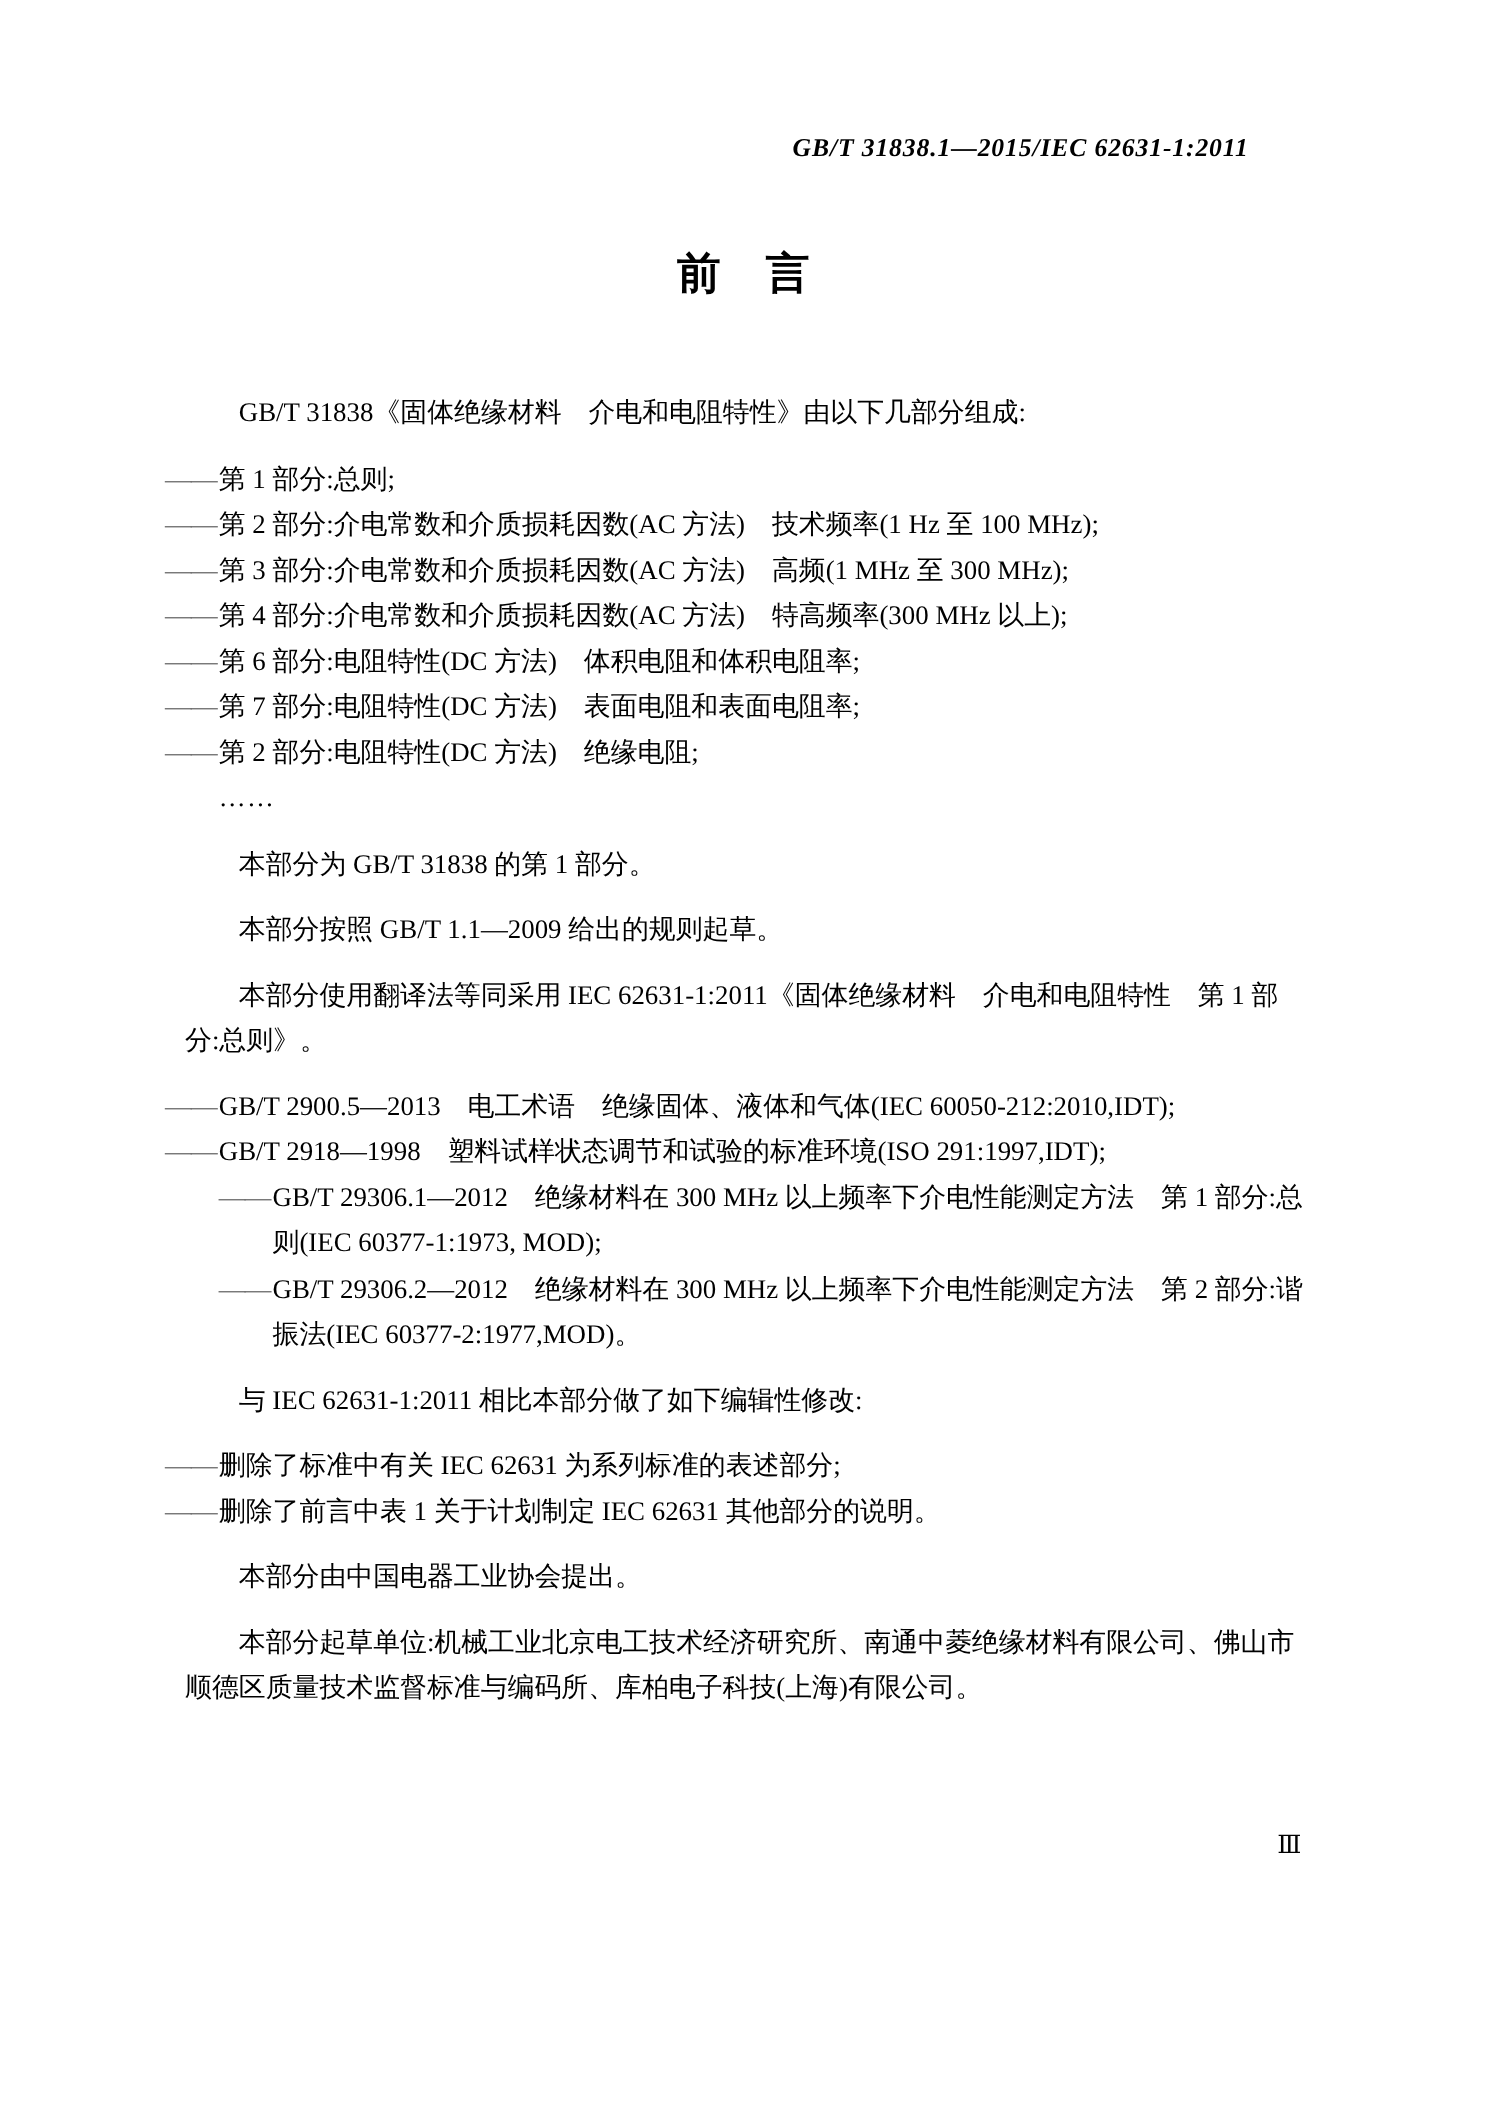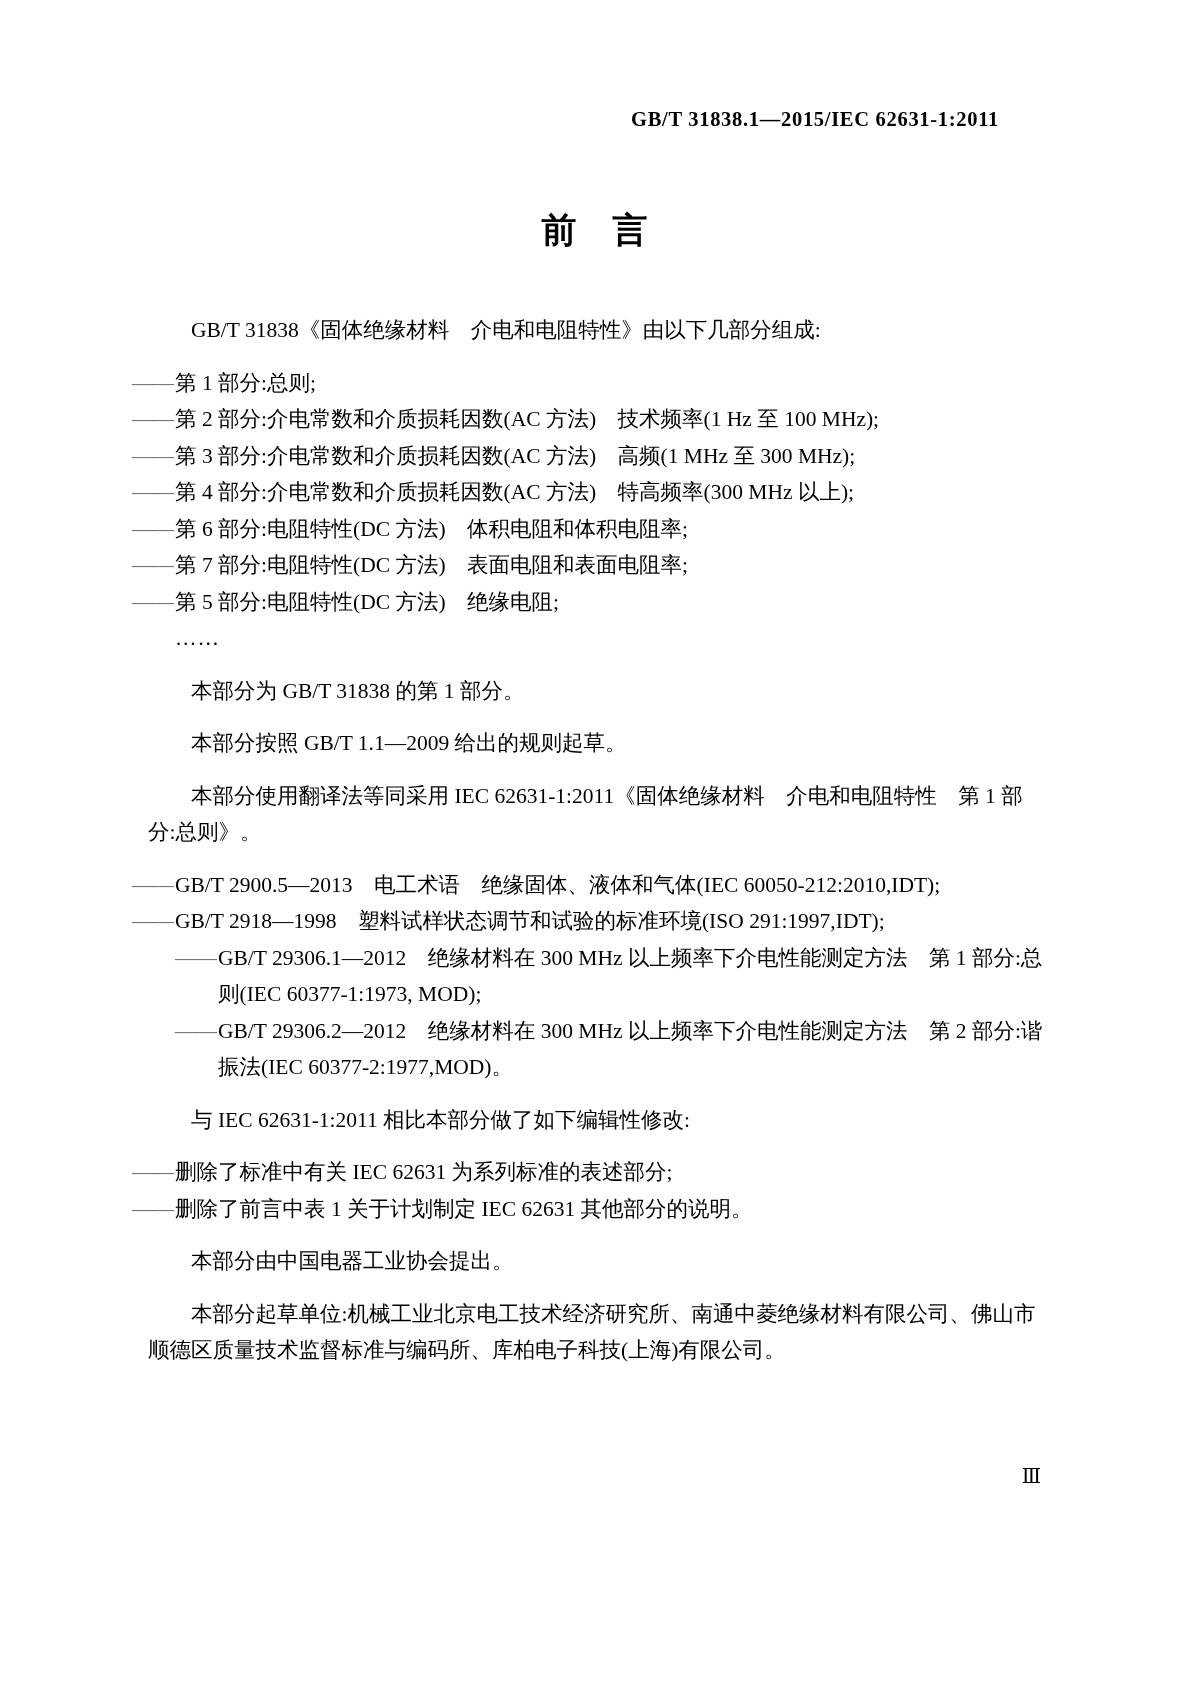--- a/index.html
+++ b/index.html
@@ -27,26 +27,27 @@
   
   .header {
     position: absolute;
     top: 108px;
     right: 192px;
     font-family: "Liberation Serif", "DejaVu Serif", serif;
     font-size: 20.5px;
     font-weight: bold;
     letter-spacing: 0.7px;
     white-space: nowrap;
+    font-style: italic;
   }
 
   
   .title {
     position: absolute;
-    top: 207px;
+    top: 195px;
     left: 0;
     width: 1191px;
     text-align: center;
     font-family: "DejaVu Sans", "Liberation Sans", sans-serif;
     font-size: 35px;
     font-weight: bold;
     letter-spacing: 2px;
   }
   .title .gap { display: inline-block; width: 34px; }
 
@@ -112,21 +113,21 @@
   <div class="body">
 
     <p class="para">GB/T 31838《固体绝缘材料　介电和电阻特性》由以下几部分组成:</p>
 
     <p class="item"><span class="dash">——</span><span>第 1 部分:总则;</span></p>
     <p class="item"><span class="dash">——</span><span>第 2 部分:介电常数和介质损耗因数(AC 方法)　技术频率(1 Hz 至 100 MHz);</span></p>
     <p class="item"><span class="dash">——</span><span>第 3 部分:介电常数和介质损耗因数(AC 方法)　高频(1 MHz 至 300 MHz);</span></p>
     <p class="item"><span class="dash">——</span><span>第 4 部分:介电常数和介质损耗因数(AC 方法)　特高频率(300 MHz 以上);</span></p>
     <p class="item"><span class="dash">——</span><span>第 6 部分:电阻特性(DC 方法)　体积电阻和体积电阻率;</span></p>
     <p class="item"><span class="dash">——</span><span>第 7 部分:电阻特性(DC 方法)　表面电阻和表面电阻率;</span></p>
-    <p class="item"><span class="dash">——</span><span>第 5 部分:电阻特性(DC 方法)　绝缘电阻;</span></p>
+    <p class="item"><span class="dash">——</span><span>第 2 部分:电阻特性(DC 方法)　绝缘电阻;</span></p>
 
     <p class="ellipsis">……</p>
 
     <p class="para">本部分为 GB/T 31838 的第 1 部分。</p>
     <p class="para">本部分按照 GB/T 1.1—2009 给出的规则起草。</p>
     <p class="para">本部分使用翻译法等同采用 IEC 62631-1:2011《固体绝缘材料　介电和电阻特性　第 1 部分:总则》。</p>
 
     <p class="item"><span class="dash">——</span><span>GB/T 2900.5—2013　电工术语　绝缘固体、液体和气体(IEC 60050-212:2010,IDT);</span></p>
     <p class="item"><span class="dash">——</span><span>GB/T 2918—1998　塑料试样状态调节和试验的标准环境(ISO 291:1997,IDT);</span></p>
     <p class="item wrap"><span class="dash">——</span><span>GB/T 29306.1—2012　绝缘材料在 300 MHz 以上频率下介电性能测定方法　第 1 部分:总则(IEC 60377-1:1973, MOD);</span></p>

